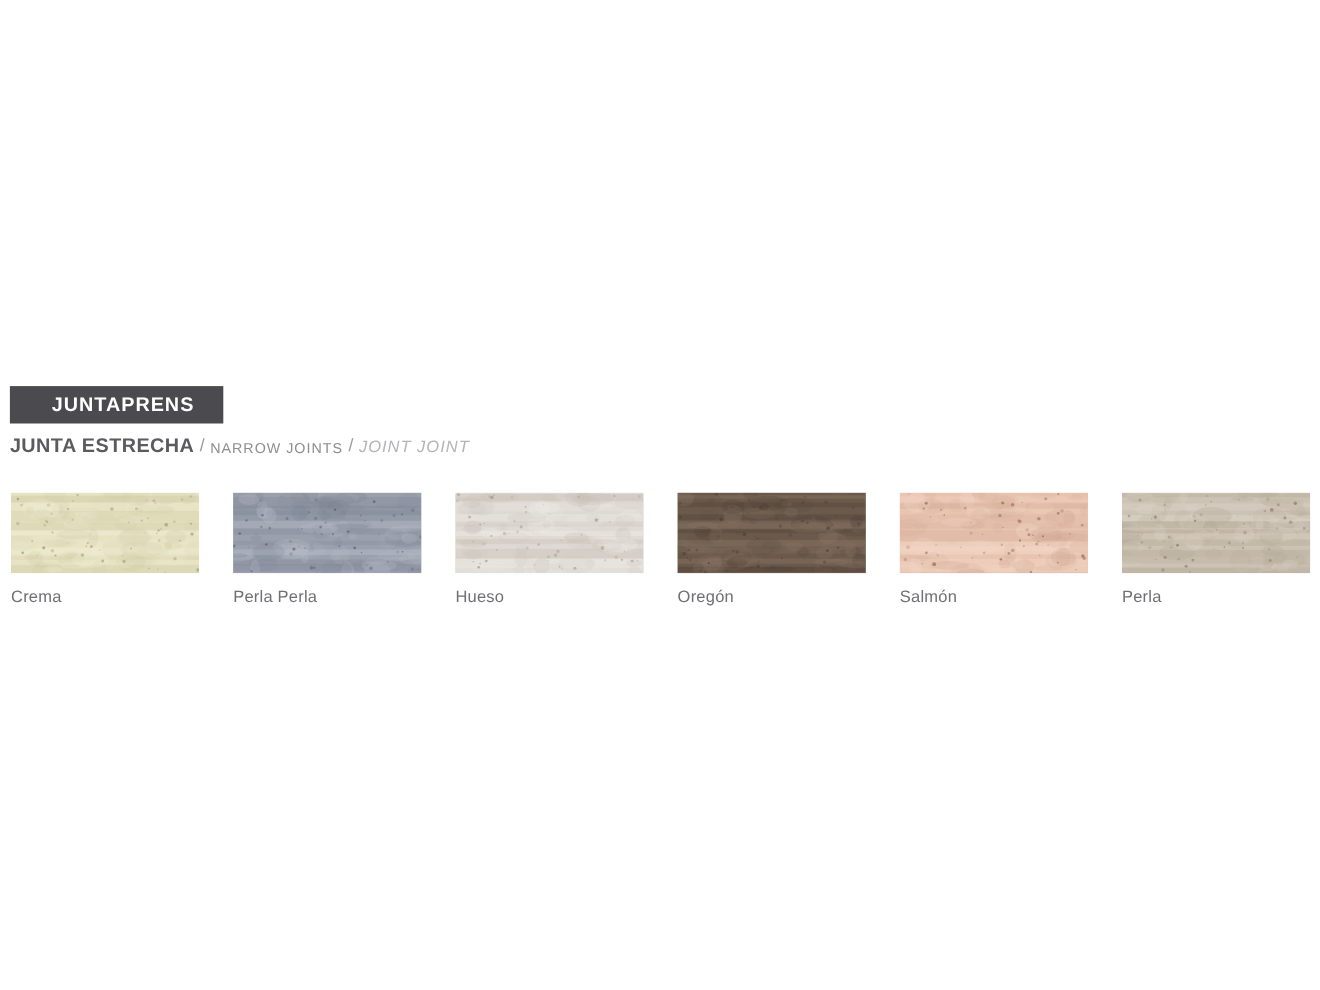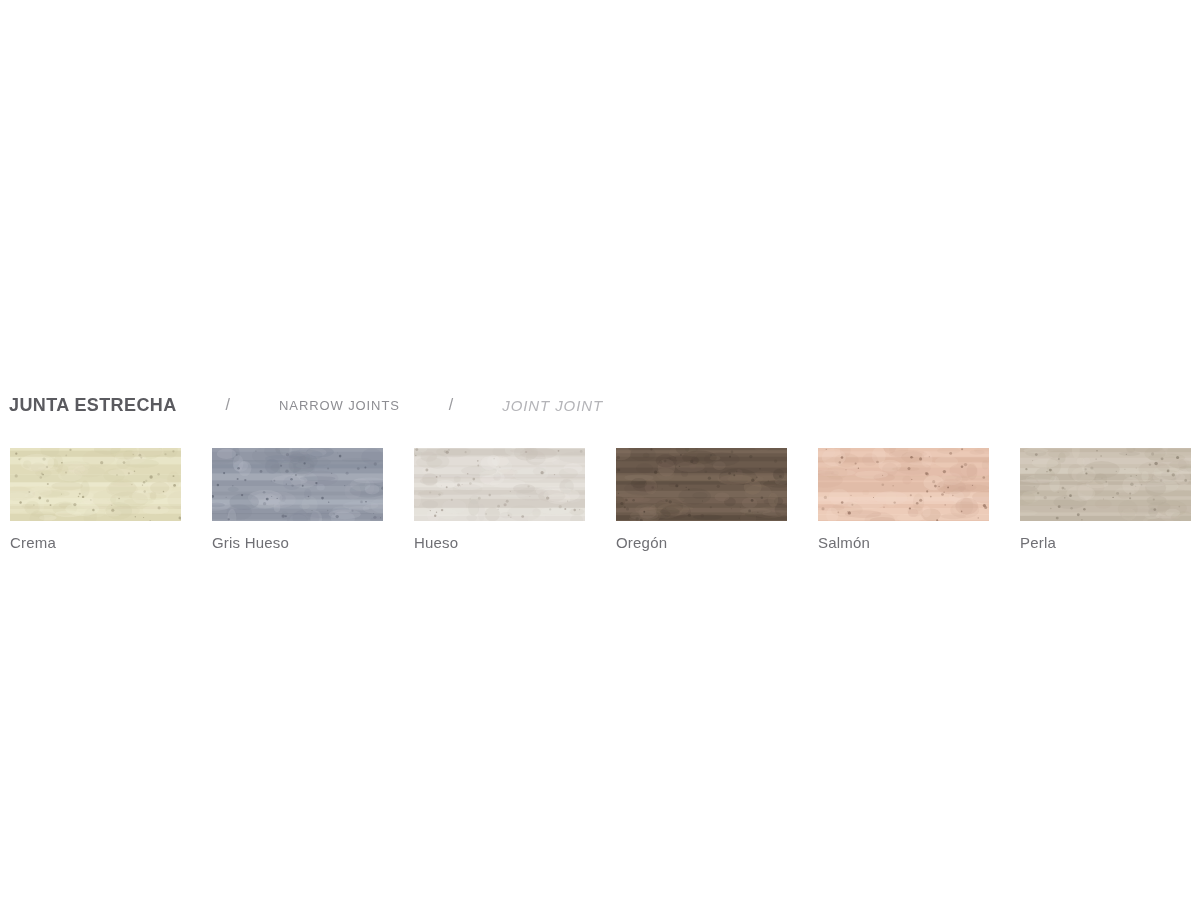--- a/index.html
+++ b/index.html
@@ -39,24 +39,23 @@
     line-height:1;
     white-space:nowrap;
   }
 
   
   .subtitle {
     position:absolute;
     left:9px;
     top:396px;
     display:flex;
-    align-items:center;
+    align-items:flex-end;
     white-space:nowrap;
     line-height:1;
-    gap:44px;
   }
   .sub-es {
     font-size:18px;
     font-weight:bold;
     color:#5a5a5f;
     letter-spacing:0.4px;
   }
   .sub-sep {
     font-size:16px;
     color:#9a9a9e;
@@ -103,20 +102,23 @@
     letter-spacing:0.2px;
     line-height:1.2;
     white-space:nowrap;
   }
 </style>
 </head>
 <body>
 
 <div class="page">
 
+  <div class="banner">
+    <span class="banner-title">JUNTAPRENS</span>
+  </div>
 
   <div class="subtitle">
     <span class="sub-es">JUNTA ESTRECHA</span>
     <span class="sub-sep">/</span>
     <span class="sub-en">NARROW JOINTS</span>
     <span class="sub-sep">/</span>
     <span class="sub-fr">JOINT JOINT</span>
   </div>
 
   <div class="swatch-grid" id="swatch-grid">
@@ -395,21 +397,21 @@
             <circle cx="14.2" cy="49.4" r="0.59" fill="#5c6271" opacity="0.27"></circle>
             <circle cx="128.1" cy="8.1" r="1.28" fill="#5c6271" opacity="0.74"></circle>
             <circle cx="153.4" cy="19.5" r="0.97" fill="#5c6271" opacity="0.62"></circle>
             <circle cx="74.3" cy="36.2" r="0.59" fill="#5c6271" opacity="0.51"></circle>
             <circle cx="116.7" cy="54.2" r="0.67" fill="#5c6271" opacity="0.63"></circle>
             <circle cx="0.6" cy="48.4" r="1.42" fill="#5c6271" opacity="0.71"></circle>
             <circle cx="55.2" cy="51.1" r="1.46" fill="#5c6271" opacity="0.69"></circle>
             <circle cx="73.8" cy="68.2" r="1.06" fill="#5c6271" opacity="0.60"></circle>
           </svg>
         </div>
-        <div class="swatch-label">Gris Hueso</div>
+        <div class="swatch-label">Perla Perla</div>
       </div>
       <div class="swatch-item">
         <div class="swatch-chip" style="background: rgb(222, 217, 210);">
           <svg xmlns="http://www.w3.org/2000/svg" width="171" height="73" viewBox="0 0 171 73" preserveAspectRatio="none" style="position:absolute;inset:0;">
             <rect width="171" height="73" fill="#ded9d2"></rect>
             <rect x="0" y="1.1" width="171" height="6.4" fill="#c7c0b7" opacity="0.48"></rect>
             <rect x="0" y="9.0" width="171" height="7.9" fill="#efecE7" opacity="0.25"></rect>
             <rect x="0" y="19.2" width="171" height="9.7" fill="#efecE7" opacity="0.35"></rect>
             <rect x="0" y="26.1" width="171" height="4.3" fill="#c7c0b7" opacity="0.31"></rect>
             <rect x="0" y="34.7" width="171" height="4.6" fill="#efecE7" opacity="0.39"></rect>

